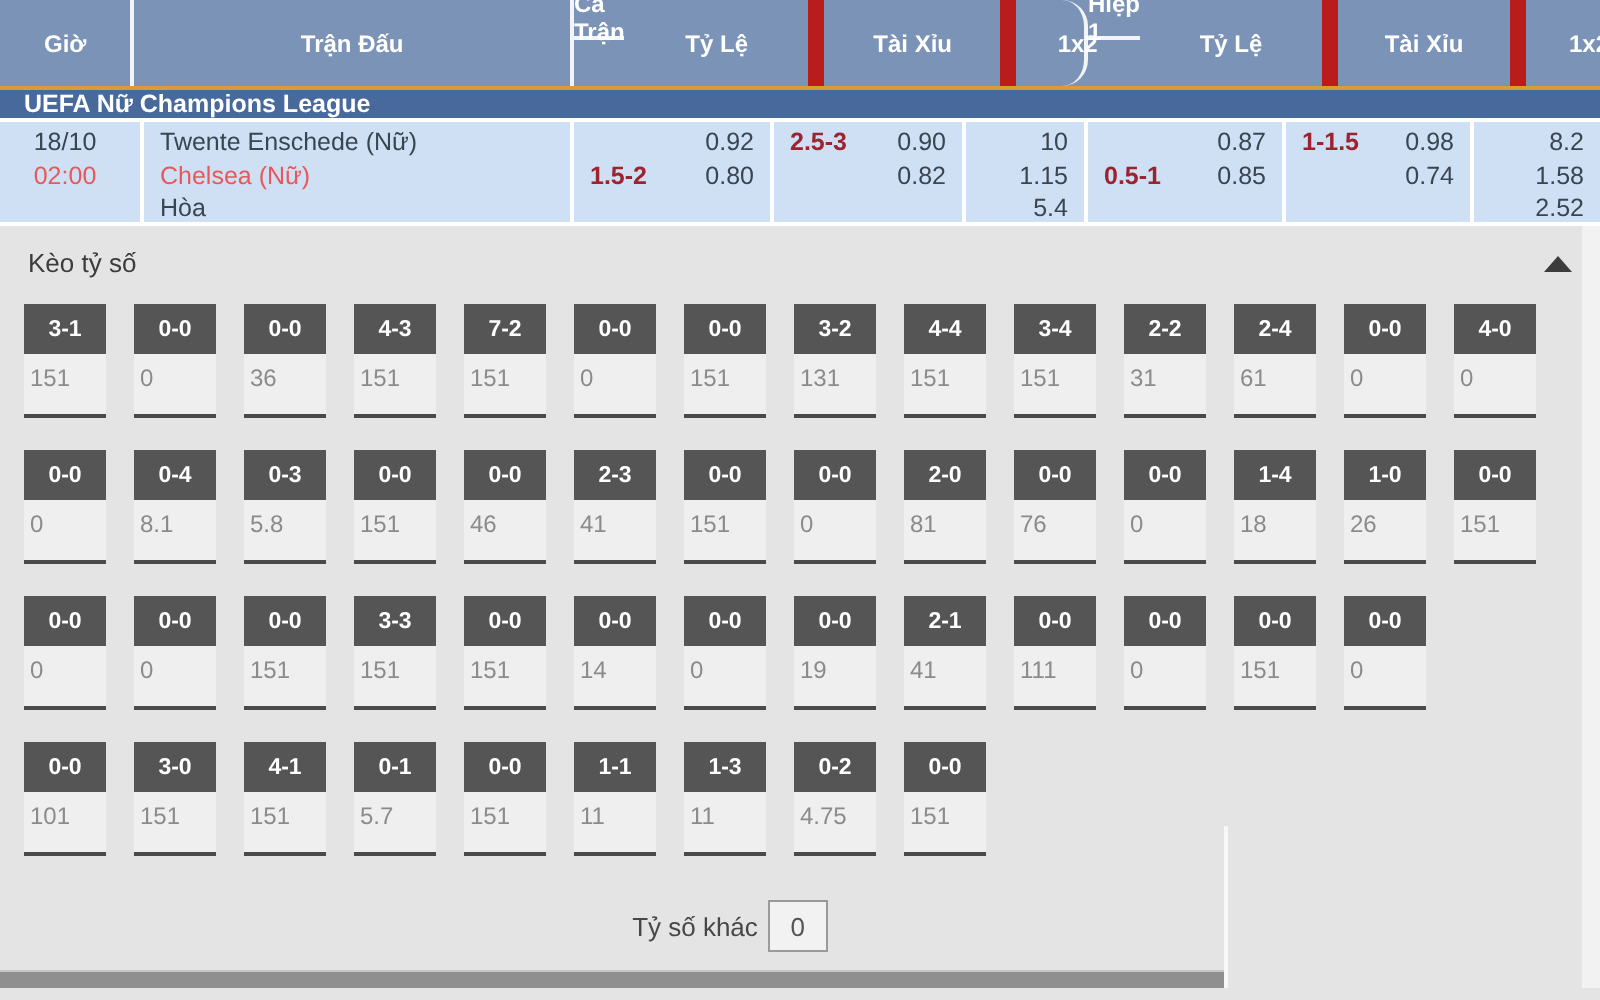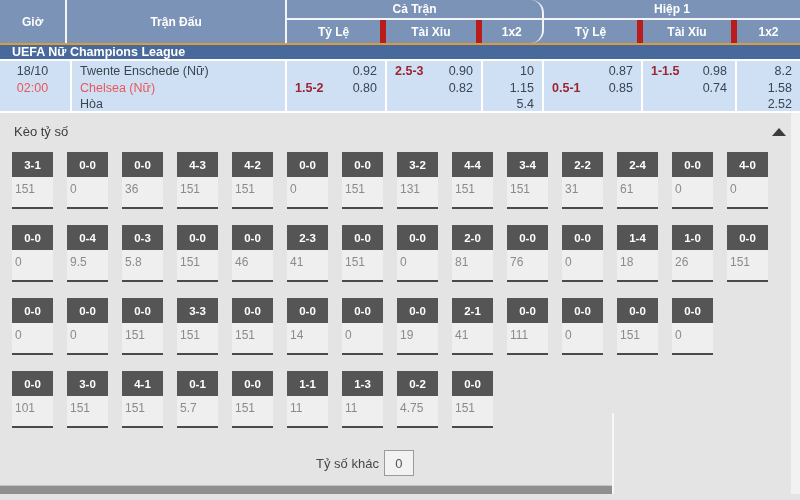--- a/index.html
+++ b/index.html
@@ -5,25 +5,25 @@
   * { margin:0; padding:0; box-sizing:border-box; }
   html,body { width:800px; height:500px; }
   body { font-family:"Liberation Sans","DejaVu Sans",sans-serif; }
   .app { position:relative; width:800px; height:500px; background:#e4e4e4; overflow:hidden; }
 
   
   .thead { display:flex; height:43px; background:#7b93b6; color:#fff; font-weight:bold; font-size:12px; }
   .th { border-right:2px solid #f2f4f7; display:flex; align-items:center; justify-content:center; }
   .th-time { width:72px; }
   .th-match { width:236px; }
-  .th-group { display:flex; flex-direction:column; border-right:2px solid #f2f4f7;border-radius:13px; }
+  .th-group { display:flex; flex-direction:row; border-right:2px solid #f2f4f7;border-radius:13px; }
   .th-group.last { border-right:none; }
   .th-group-label { height:20px; border-bottom:2px solid #f2f4f7; display:flex; align-items:center; justify-content:center; }
   .th-subs { flex:1; display:flex; }
-  .th-sub { display:flex; align-items:center; justify-content:center; border-right:6px solid #b91c1c; }
+  .th-sub { display:flex; align-items:center; justify-content:center; border-right:8px solid #b91c1c; }
   .th-sub:last-child { border-right:none; }
   .w-fhc{width:100px}.w-fou{width:96px}.w-f1x2{width:61px}
   .w-hhc{width:99px}.w-hou{width:94px}.w-h1x2{width:63px}
 
   .orange-line { height:2px; background:#d99b3c; }
 
   .league-bar { height:16px; background:#48699b; color:#fff; font-weight:bold; font-size:12.5px;
                 padding-left:12px; display:flex; align-items:center; border-bottom:2px solid #fff; }
 
   
@@ -178,21 +178,21 @@
           </div>
           <div class="score-cell">
             <div class="score-box">0-0</div>
             <div class="score-odds">36</div>
           </div>
           <div class="score-cell">
             <div class="score-box">4-3</div>
             <div class="score-odds">151</div>
           </div>
           <div class="score-cell">
-            <div class="score-box">4-2</div>
+            <div class="score-box">7-2</div>
             <div class="score-odds">151</div>
           </div>
           <div class="score-cell">
             <div class="score-box">0-0</div>
             <div class="score-odds">0</div>
           </div>
           <div class="score-cell">
             <div class="score-box">0-0</div>
             <div class="score-odds">151</div>
           </div>
@@ -225,21 +225,21 @@
             <div class="score-odds">0</div>
           </div>
         </div>
         <div class="score-row">
           <div class="score-cell">
             <div class="score-box">0-0</div>
             <div class="score-odds">0</div>
           </div>
           <div class="score-cell">
             <div class="score-box">0-4</div>
-            <div class="score-odds">9.5</div>
+            <div class="score-odds">8.1</div>
           </div>
           <div class="score-cell">
             <div class="score-box">0-3</div>
             <div class="score-odds">5.8</div>
           </div>
           <div class="score-cell">
             <div class="score-box">0-0</div>
             <div class="score-odds">151</div>
           </div>
           <div class="score-cell">

